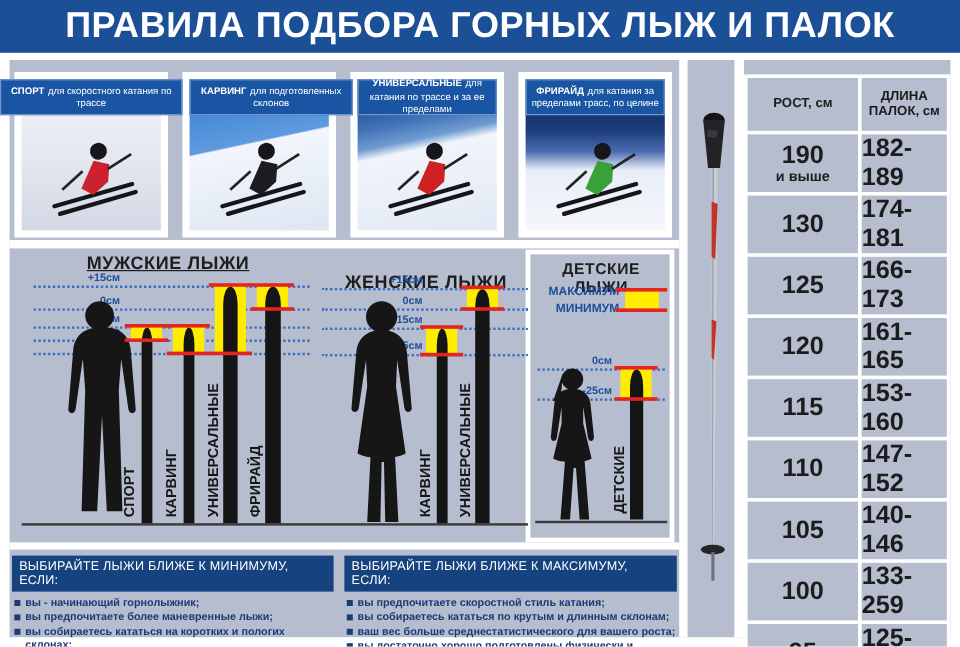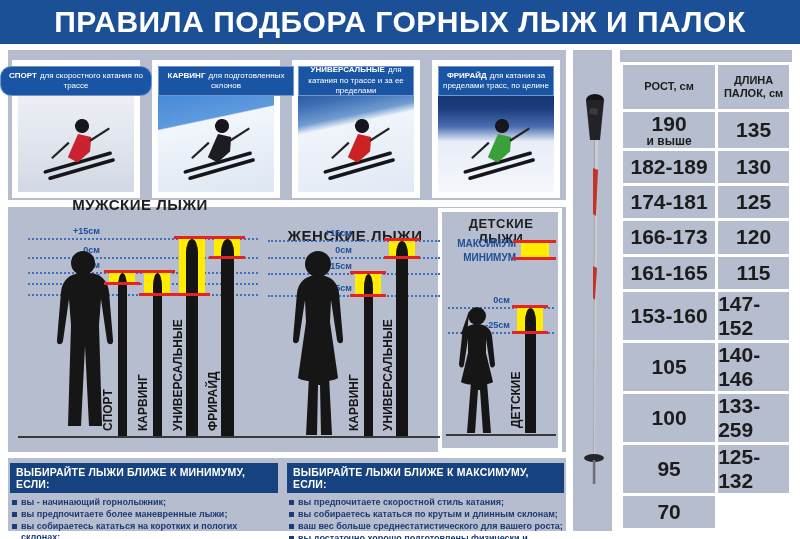--- a/index.html
+++ b/index.html
@@ -28,21 +28,21 @@
   .ground{position:absolute;height:2px;background:#3a3a3a;}
   .band{position:absolute;background:#ffec00;}
   .redline{position:absolute;height:3px;background:#e4251f;z-index:6;}
   .ski{position:absolute;background:#151515;border-radius:50% 50% 0 0/14px 14px 0 0;z-index:5;}
   .ski-lab{position:absolute;font-weight:bold;font-size:12px;color:#151515;white-space:nowrap;
     transform:rotate(-90deg);transform-origin:0 0;z-index:7;}
   .legend-lab{position:absolute;font-weight:bold;font-size:10px;color:#1d4f9b;width:80px;text-align:right;}
   .sil{position:absolute;z-index:4;}
   
   .tips{position:absolute;}
-  .tips-header{background:#16427f;color:#fff;font-weight:bold;font-size:10.5px;padding:3px 6px;letter-spacing:.2px;}
+  .tips-header{background:#16427f;color:#fff;font-weight:normal;font-size:10.5px;padding:3px 6px;letter-spacing:.2px;}
   .tips ul{list-style:none;margin:4px 0 0 0;padding:0;}
   .tips li{position:relative;font-size:9px;font-weight:bold;color:#1c3a75;line-height:11px;padding-left:11px;margin-bottom:1px;}
   .tips li::before{content:"";position:absolute;left:2px;top:3px;width:5px;height:5px;background:#1c3a75;}
   
   .pole-table{position:absolute;left:620px;top:62px;width:172px;height:469px;background:#fff;box-sizing:border-box;
     padding:3px;display:grid;grid-template-columns:1.3fr 1fr;grid-template-rows:44px repeat(10,1fr);gap:3px;}
   .th{background:#b5bdcf;display:flex;align-items:center;justify-content:center;text-align:center;
     font-weight:bold;font-size:11px;line-height:1.2;color:#1c1c1c;}
   .td{background:#b5bdcf;display:flex;flex-direction:column;align-items:center;justify-content:center;
     font-weight:bold;font-size:21px;color:#1c1c1c;}
@@ -117,21 +117,21 @@
               <circle cx="62" cy="30" r="8" fill="#16161c"></circle>
               <line x1="44" y1="46" x2="22" y2="60" stroke="#222" stroke-width="2.5"></line>
               <line x1="68" y1="48" x2="92" y2="38" stroke="#222" stroke-width="2.5"></line>
             </g>
           </svg>
         </div>
       </div>
     </div>
 
   <div id="diagram">
-    <div class="sec-title" style="left:40px;top:196px;width:200px;">МУЖСКИЕ ЛЫЖИ</div>
+    <div class="sec-title" style="left:40px;top:211px;width:200px;text-decoration:underline;">МУЖСКИЕ ЛЫЖИ</div>
     <div class="sec-title" style="left:275px;top:211px;width:160px;margin-top:16px;">ЖЕНСКИЕ ЛЫЖИ</div>
     <div class="kids-panel"></div>
     <div class="sec-title" style="left:446px;top:216px;width:110px;font-size:13px;">ДЕТСКИЕ ЛЫЖИ</div>
 
     <div class="legend-lab" style="left:436px;top:238px;">МАКСИМУМ</div>
     <div class="legend-lab" style="left:436px;top:252px;">МИНИМУМ</div>
     <div class="band" style="left:521px;top:242px;width:28px;height:17px;"></div>
     <div class="redline" style="left:513px;top:240px;width:43px;"></div>
     <div class="redline" style="left:513px;top:257px;width:43px;"></div>
 
@@ -227,23 +227,20 @@
   </div>
 
   <div class="pole-table" id="pole-table">
     <div class="th">РОСТ, см</div>
     <div class="th">ДЛИНА ПАЛОК, см</div>
   <div class="td">
         <span>190</span>
         <span class="note">и выше</span>
       </div>
       <div class="td">
-        <span>135</span>
-      </div>
-      <div class="td">
         <span>182-189</span>
       </div>
       <div class="td">
         <span>130</span>
       </div>
       <div class="td">
         <span>174-181</span>
       </div>
       <div class="td">
         <span>125</span>
@@ -255,20 +252,23 @@
         <span>120</span>
       </div>
       <div class="td">
         <span>161-165</span>
       </div>
       <div class="td">
         <span>115</span>
       </div>
       <div class="td">
         <span>153-160</span>
+      </div>
+      <div class="td">
+        <span>110</span>
       </div>
       <div class="td">
         <span>147-152</span>
       </div>
       <div class="td">
         <span>105</span>
       </div>
       <div class="td">
         <span>140-146</span>
       </div>
@@ -299,21 +299,21 @@
   </div>
   <div class="tips" id="tips-max" style="left:287px;top:463px;width:277px;">
     <div class="tips-header">ВЫБИРАЙТЕ ЛЫЖИ БЛИЖЕ К МАКСИМУМУ, ЕСЛИ:</div>
     <ul>
         <li>вы предпочитаете скоростной стиль катания;</li>
         <li>вы собираетесь кататься по крутым и длинным склонам;</li>
         <li>ваш вес больше среднестатистического для вашего роста;</li>
         <li>вы достаточно хорошо подготовлены физически и собираетесь серьёзно тренироваться.</li>
       </ul>
   </div>
-<div class="caption" style="left:0px;width:152px;border-radius:11px;">
+<div class="caption" style="left:0px;width:152px;">
       <span><b>СПОРТ</b><span>для скоростного катания по трассе</span></span>
     </div>
     <div class="caption" style="left:158px;width:136px;">
       <span><b>КАРВИНГ</b><span>для подготовленных склонов</span></span>
     </div>
     <div class="caption" style="left:298px;width:116px;">
       <span><b>УНИВЕРСАЛЬНЫЕ</b><span>для катания по трассе и за ее пределами</span></span>
     </div>
     <div class="caption" style="left:438px;width:116px;">
       <span><b>ФРИРАЙД</b><span>для катания за пределами трасс, по целине</span></span>

